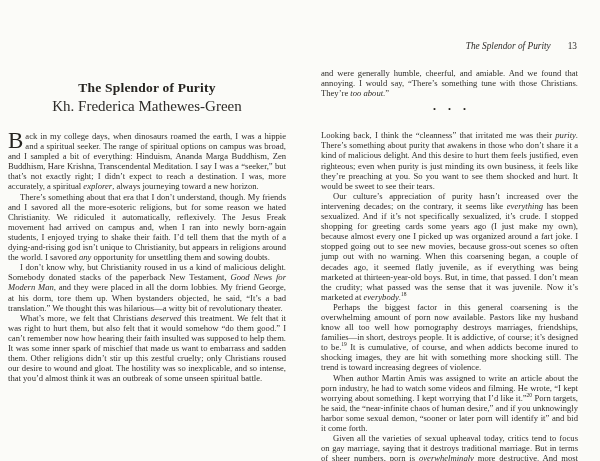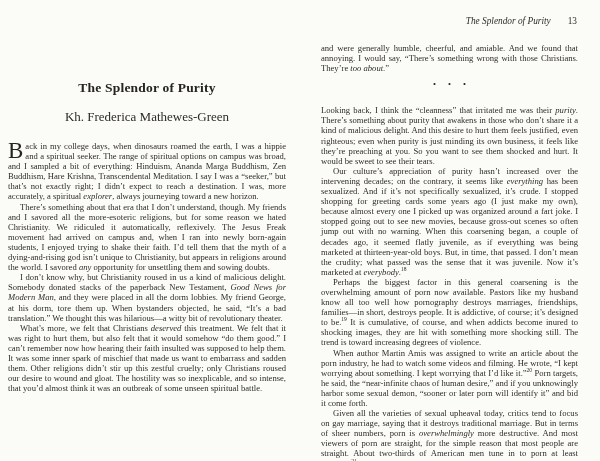--- a/index.html
+++ b/index.html
@@ -18,34 +18,34 @@
 
   .chapter-title {
     margin: 0;
     font-size: 13.5px;
     font-weight: bold;
     text-align: center;
     letter-spacing: 0.2px;
     color: #262420;
   }
   .byline {
-    margin-top: 13px;
-    font-size: 13px;
+    margin-top: 2px;
+    font-size: 15px;
     text-align: center;
   }
 
   .running-header {
     display: flex;
     justify-content: flex-end;
     align-items: baseline;
     font-size: 9.3px;
     padding-right: 1px;
   }
   .rh-title { font-style: italic; }
-  .rh-page  { margin-left: 17px; }
+  .rh-page  { margin-left: 17px; margin-top: 25px; }
 
   .body-text {
     font-size: 8.6px;
     line-height: 10.1px;
     text-align: justify;
     text-justify: inter-word;
   }
   .left  .body-text { margin-top: 16px; }
   .right .body-text.top { margin-top: 17px; }
   .right .body-text.bottom { margin-top: 16px; }
@@ -86,21 +86,21 @@
         <p class="para indent"><span>What’s more, we felt that Christians </span><em>deserved</em><span> this treatment. We felt that it was right to hurt them, but also felt that it would somehow “do them good.” I can’t remember now how hearing their faith insulted was supposed to help them. It was some inner spark of mischief that made us want to embarrass and sadden them. Other religions didn’t stir up this zestful cruelty; only Christians roused our desire to wound and gloat. The hostility was so inexplicable, and so intense, that you’d almost think it was an outbreak of some unseen spiritual battle.</span></p>
       </div>
   </div>
 
   <div class="page right">
     <div class="running-header">
       <span class="rh-title">The Splendor of Purity</span>
       <span class="rh-page">13</span>
     </div>
     <div class="body-text top">
-        <p class="para"><span>and were generally humble, cheerful, and amiable. And we found that annoying. I would say, “There’s something wrong with those Christians. They’re </span><em>too about</em><span>.”</span></p>
+        <p class="para"><span>and were generally humble, cheerful, and amiable. And we found that annoying. I would say, “There’s something tune with those Christians. They’re </span><em>too about</em><span>.”</span></p>
       </div>
     <div class="divider">• • •</div>
     <div class="body-text bottom">
         <p class="para"><span>Looking back, I think the “cleanness” that irritated me was their </span><em>purity</em><span>. There’s something about purity that awakens in those who don’t share it a kind of malicious delight. And this desire to hurt them feels justified, even righteous; even when purity is just minding its own business, it feels like they’re preaching at you. So you want to see them shocked and hurt. It would be sweet to see their tears.</span></p>
         <p class="para indent"><span>Our culture’s appreciation of purity hasn’t increased over the intervening decades; on the contrary, it seems like </span><em>everything</em><span> has been sexualized. And if it’s not specifically sexualized, it’s crude. I stopped shopping for greeting cards some years ago (I just make my own), because almost every one I picked up was organized around a fart joke. I stopped going out to see new movies, because gross-out scenes so often jump out with no warning. When this coarsening began, a couple of decades ago, it seemed flatly juvenile, as if everything was being marketed at thirteen-year-old boys. But, in time, that passed. I don’t mean the crudity; what passed was the sense that it was juvenile. Now it’s marketed at </span><em>everybody</em><span>.</span><sup>18</sup></p>
         <p class="para indent"><span>Perhaps the biggest factor in this general coarsening is the overwhelming amount of porn now available. Pastors like my husband know all too well how pornography destroys marriages, friendships, families—in short, destroys people. It is addictive, of course; it’s designed to be.</span><sup>19</sup><span> It is cumulative, of course, and when addicts become inured to shocking images, they are hit with something more shocking still. The trend is toward increasing degrees of violence.</span></p>
         <p class="para indent"><span>When author Martin Amis was assigned to write an article about the porn industry, he had to watch some videos and filming. He wrote, “I kept worrying about something. I kept worrying that I’d like it.”</span><sup>20</sup><span> Porn targets, he said, the “near-infinite chaos of human desire,” and if you unknowingly harbor some sexual demon, “sooner or later porn will identify it” and bid it come forth.</span></p>
         <p class="para indent"><span>Given all the varieties of sexual upheaval today, critics tend to focus on gay marriage, saying that it destroys traditional marriage. But in terms of sheer numbers, porn is </span><em>overwhelmingly</em><span> more destructive. And most viewers of porn are straight, for the simple reason that most people are straight. About two-thirds of American men tune in to porn at least monthly.</span><sup>21</sup></p>
       </div>
   </div>

